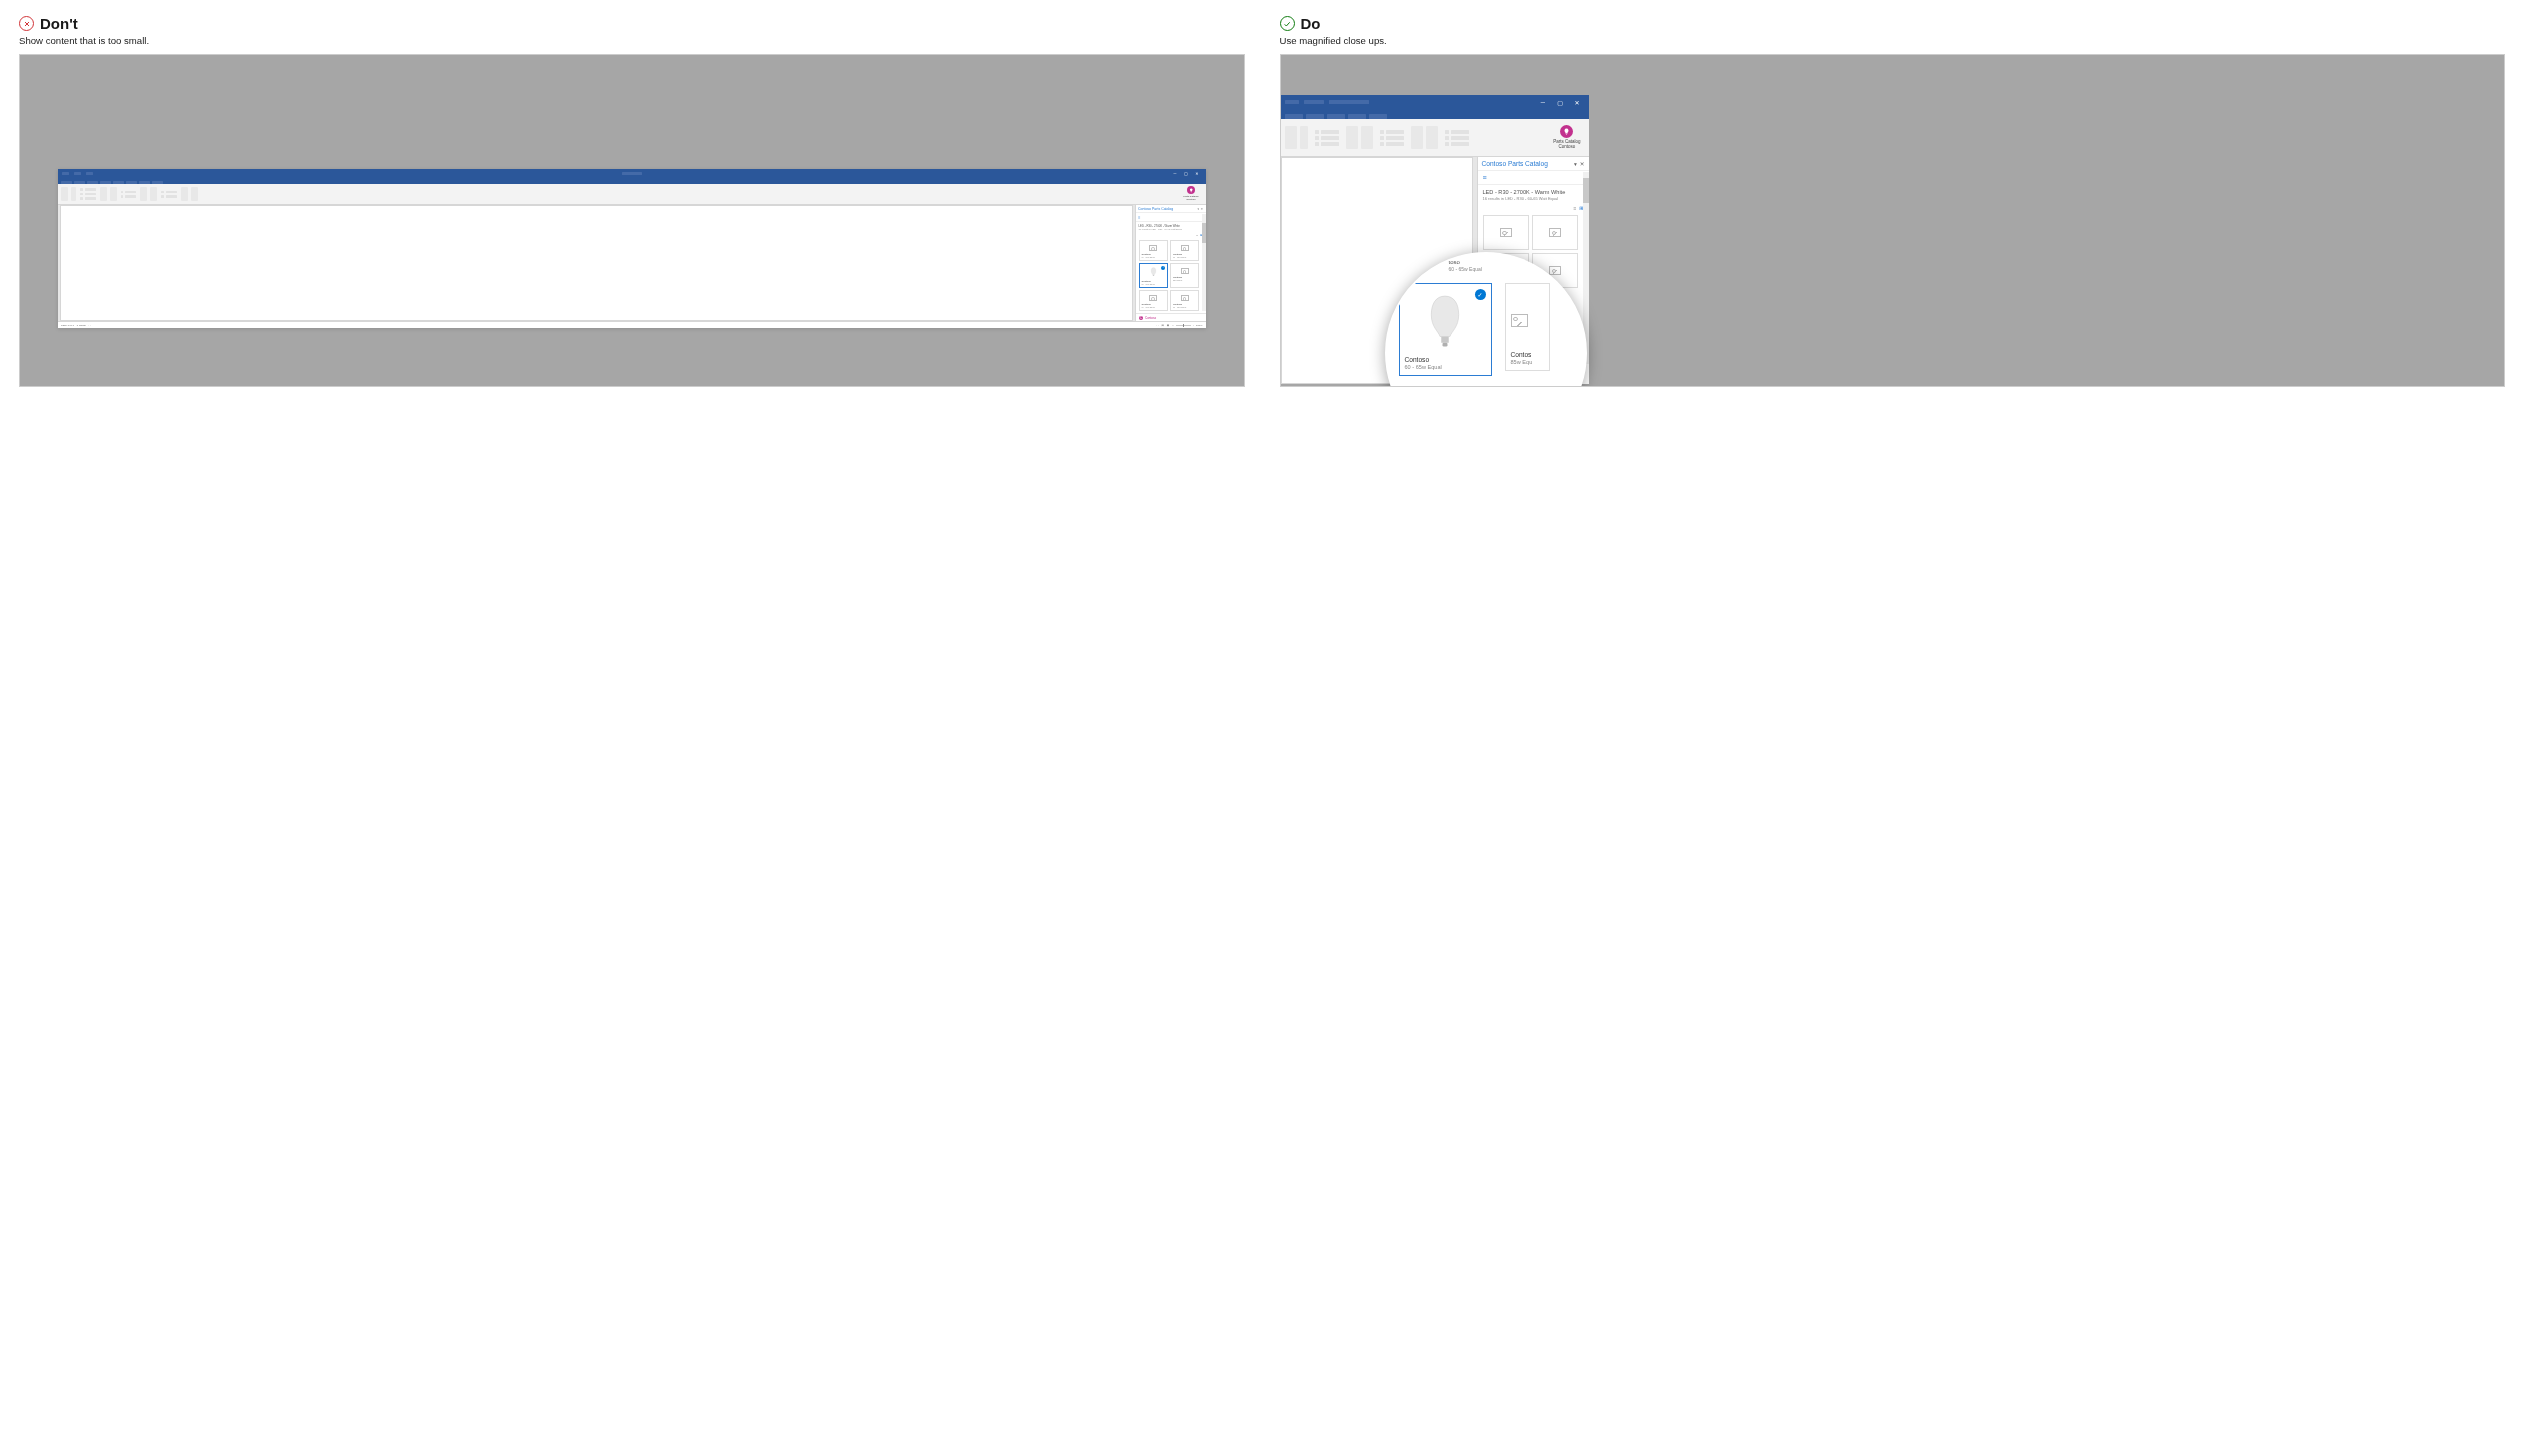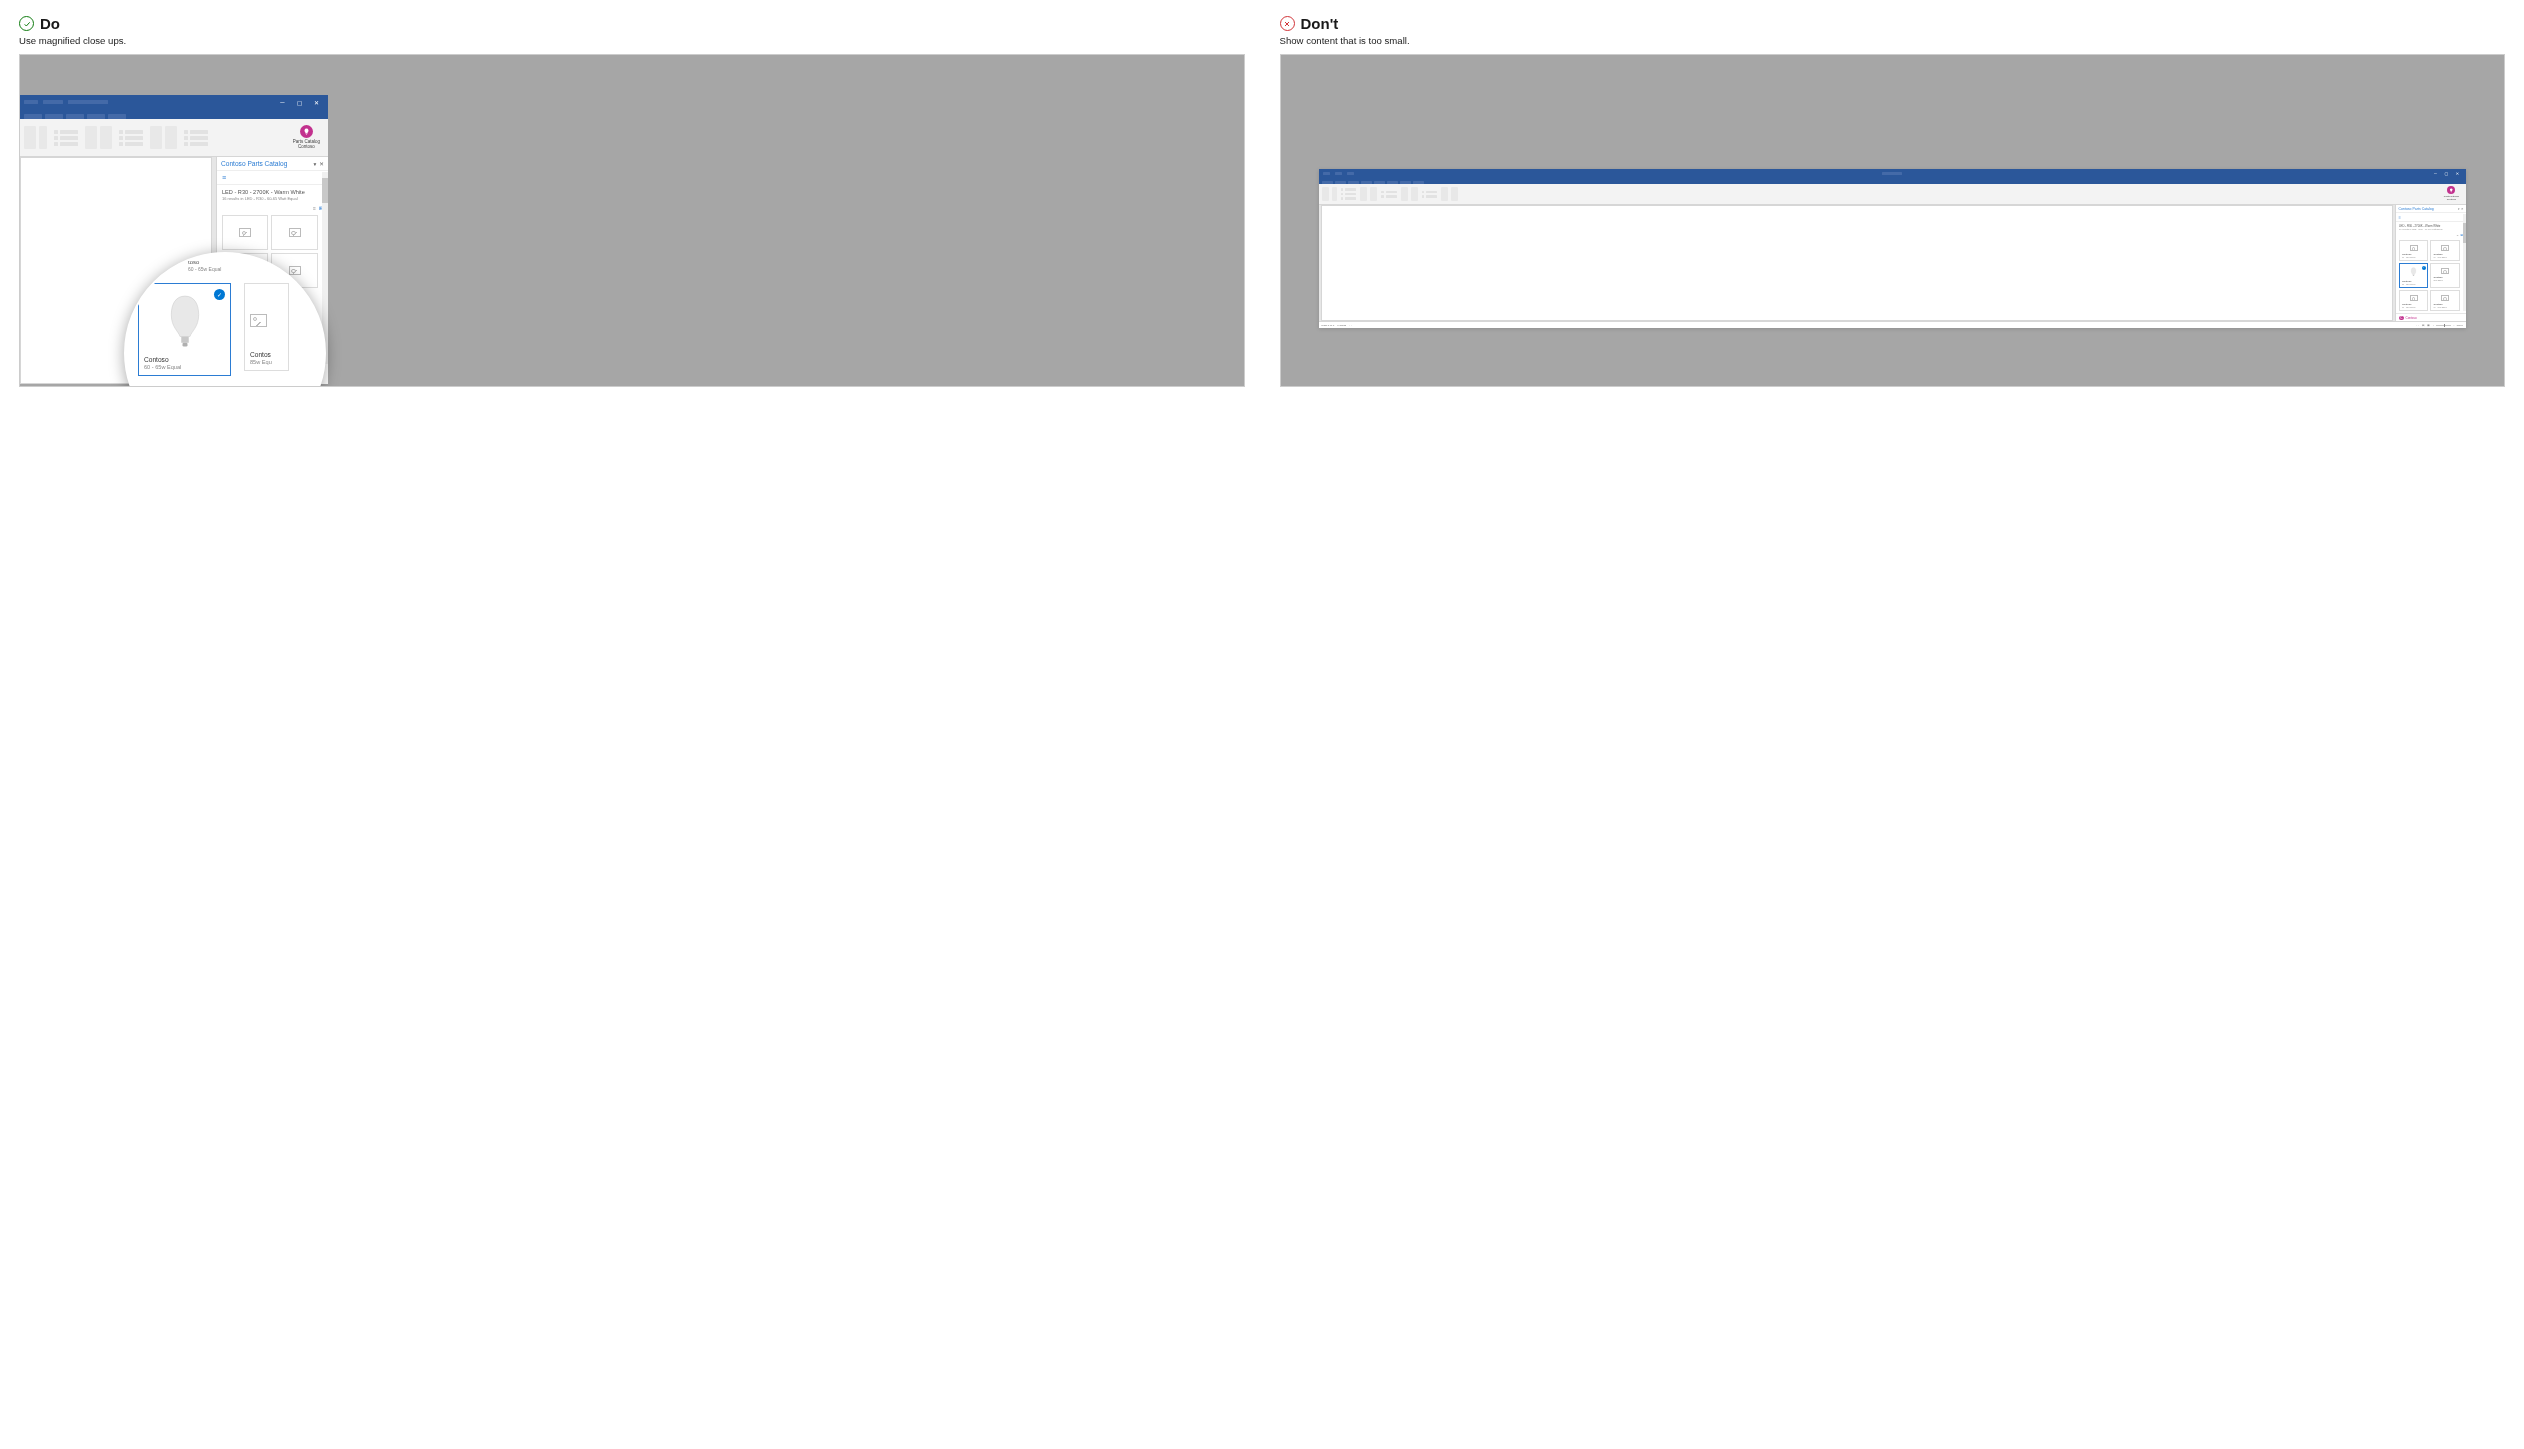--- a/index.html
+++ b/index.html
@@ -121,195 +121,20 @@
 .dont-zoom-bar { width: 15px; height: 1px; background: #ccc; position: relative; }
 .dont-zoom-bar::after { content: ""; position: absolute; left: 50%; top: -1px; width: 0.5px; height: 3px; background: #888; }
 </style>
 </head>
 <body>
 
 <div class="columns">
 
   <div class="col">
     <div class="header-row">
-      <div class="status-circle do">
-        <svg viewBox="0 0 24 24" fill="none" stroke="currentColor" stroke-width="3">
-            <polyline points="5 13 10 18 20 7"></polyline>
-          </svg>
-      </div>
-      <div class="title">Do</div>
-    </div>
-    <div class="subtitle">Use magnified close ups.</div>
-
-    <div class="frame">
-
-      <div class="do-word">
-        <div class="titlebar">
-          <div class="tb-left">
-            <div class="tb-ph sm"></div>
-            <div class="tb-ph"></div>
-            <div class="tb-ph lg"></div>
-          </div>
-          <div class="tb-right">
-            <div class="tb-btn">─</div>
-            <div class="tb-btn">▢</div>
-            <div class="tb-btn">✕</div>
-          </div>
-        </div>
-        <div class="ribbon-tabs">
-          <div class="ribbon-tab"></div>
-          <div class="ribbon-tab"></div>
-          <div class="ribbon-tab"></div>
-          <div class="ribbon-tab"></div>
-          <div class="ribbon-tab"></div>
-        </div>
-        <div class="ribbon">
-          <div class="rgroup">
-              <div class="rbtn"></div>
-              <div class="rbtn sm"></div>
-            </div>
-          <div class="rrow">
-              <div class="rbar-group">
-                <div class="rdot"></div>
-                <div class="rbar"></div>
-              </div>
-              <div class="rbar-group">
-                <div class="rdot"></div>
-                <div class="rbar"></div>
-              </div>
-              <div class="rbar-group">
-                <div class="rdot"></div>
-                <div class="rbar"></div>
-              </div>
-            </div>
-          <div class="rgroup">
-              <div class="rbtn"></div>
-              <div class="rbtn"></div>
-            </div>
-          <div class="rrow">
-              <div class="rbar-group">
-                <div class="rdot"></div>
-                <div class="rbar"></div>
-              </div>
-              <div class="rbar-group">
-                <div class="rdot"></div>
-                <div class="rbar"></div>
-              </div>
-              <div class="rbar-group">
-                <div class="rdot"></div>
-                <div class="rbar"></div>
-              </div>
-            </div>
-          <div class="rgroup">
-              <div class="rbtn"></div>
-              <div class="rbtn"></div>
-            </div>
-          <div class="rrow">
-              <div class="rbar-group">
-                <div class="rdot"></div>
-                <div class="rbar"></div>
-              </div>
-              <div class="rbar-group">
-                <div class="rdot"></div>
-                <div class="rbar"></div>
-              </div>
-              <div class="rbar-group">
-                <div class="rdot"></div>
-                <div class="rbar"></div>
-              </div>
-            </div>
-          <div class="addin-btn">
-            <div class="addin-icon">
-              <svg viewBox="0 0 24 24">
-                  <path d="M12 2a7 7 0 00-4 12.7V17a2 2 0 002 2h4a2 2 0 002-2v-2.3A7 7 0 0012 2zm-2 19h4v1a1 1 0 01-1 1h-2a1 1 0 01-1-1v-1z"></path>
-                </svg>
-            </div>
-            <div class="addin-label"><span>Parts Catalog</span><br><span>Contoso</span></div>
-          </div>
-        </div>
-        <div class="doc-area">
-          <div class="doc-canvas"></div>
-          <div class="taskpane">
-            <div class="tp-head">
-              <span class="tp-title">Contoso Parts Catalog</span>
-              <span class="tp-head-icons">
-                  <span>▾</span>
-                  <span>✕</span>
-                </span>
-            </div>
-            <div class="tp-hamburger">≡</div>
-            <div class="tp-search">
-              <div class="tp-search-title">LED - R30 - 2700K - Warm White</div>
-              <div class="tp-search-sub">16 results in LED - R30 - 60-65 Watt Equal</div>
-            </div>
-            <div class="tp-category">
-              <span></span>
-              <span class="tp-grid-view">
-                  <span>≡</span>
-                  <span style="color:#2b7cd3">⊞</span>
-                </span>
-            </div>
-            <div class="tp-items">
-              <div class="tp-card">
-                  <div class="tp-img-ph"></div>
-                </div>
-              <div class="tp-card">
-                  <div class="tp-img-ph"></div>
-                </div>
-              <div class="tp-card">
-                  <div class="tp-img-ph"></div>
-                </div>
-              <div class="tp-card">
-                  <div class="tp-img-ph"></div>
-                </div>
-            </div>
-            <div class="tp-scroll">
-                <div class="tp-scroll-thumb"></div>
-              </div>
-          </div>
-        </div>
-      </div>
-
-      <div class="magnifier">
-        <div class="mag-content">
-          <div style="margin-left:50px">
-            <div class="mag-label-sm">toso</div>
-            <div class="mag-sub-sm">60 - 65w Equal</div>
-          </div>
-          <div class="mag-row">
-            <div class="mag-card">
-              <div class="mag-check">✓</div>
-              <div class="mag-bulb">
-                <svg viewBox="0 0 60 90">
-                    <path fill="#e8e8e8" stroke="#d0d0d0" d="M30 5 C15 5 8 18 8 35 C8 55 20 62 22 70 L38 70 C40 62 52 55 52 35 C52 18 45 5 30 5 Z"></path>
-                    <rect x="24" y="70" width="12" height="10" fill="#c8c8c8"></rect>
-                    <rect x="26" y="80" width="8" height="6" rx="2" fill="#b0b0b0"></rect>
-                  </svg>
-              </div>
-              <div class="mag-card-title">Contoso</div>
-              <div class="mag-card-sub">60 - 65w Equal</div>
-            </div>
-            <div class="mag-card partial">
-              <div style="height:61px;display:flex;align-items:center;">
-                  <div class="tp-img-ph" style="width:17px;height:13px"></div>
-                </div>
-              <div class="mag-card-title">Contos</div>
-              <div class="mag-card-sub">85w Equ</div>
-            </div>
-          </div>
-          <div class="mag-below-card"></div>
-        </div>
-
-      </div>
-
-    </div>
-  </div>
-
-  <div class="col">
-    <div class="header-row">
       <div class="status-circle dont">
         <svg viewBox="0 0 24 24" fill="none" stroke="currentColor" stroke-width="3">
             <line x1="6" y1="6" x2="18" y2="18"></line>
             <line x1="18" y1="6" x2="6" y2="18"></line>
           </svg>
       </div>
       <div class="title">Don't</div>
     </div>
     <div class="subtitle">Show content that is too small.</div>
 
@@ -476,14 +301,189 @@
             <span>−</span>
             <div class="dont-zoom-bar"></div>
             <span>+</span>
             <span>100%</span>
           </div>
         </div>
       </div>
     </div>
   </div>
 
+  <div class="col">
+    <div class="header-row">
+      <div class="status-circle do">
+        <svg viewBox="0 0 24 24" fill="none" stroke="currentColor" stroke-width="3">
+            <polyline points="5 13 10 18 20 7"></polyline>
+          </svg>
+      </div>
+      <div class="title">Do</div>
+    </div>
+    <div class="subtitle">Use magnified close ups.</div>
+
+    <div class="frame">
+
+      <div class="do-word">
+        <div class="titlebar">
+          <div class="tb-left">
+            <div class="tb-ph sm"></div>
+            <div class="tb-ph"></div>
+            <div class="tb-ph lg"></div>
+          </div>
+          <div class="tb-right">
+            <div class="tb-btn">─</div>
+            <div class="tb-btn">▢</div>
+            <div class="tb-btn">✕</div>
+          </div>
+        </div>
+        <div class="ribbon-tabs">
+          <div class="ribbon-tab"></div>
+          <div class="ribbon-tab"></div>
+          <div class="ribbon-tab"></div>
+          <div class="ribbon-tab"></div>
+          <div class="ribbon-tab"></div>
+        </div>
+        <div class="ribbon">
+          <div class="rgroup">
+              <div class="rbtn"></div>
+              <div class="rbtn sm"></div>
+            </div>
+          <div class="rrow">
+              <div class="rbar-group">
+                <div class="rdot"></div>
+                <div class="rbar"></div>
+              </div>
+              <div class="rbar-group">
+                <div class="rdot"></div>
+                <div class="rbar"></div>
+              </div>
+              <div class="rbar-group">
+                <div class="rdot"></div>
+                <div class="rbar"></div>
+              </div>
+            </div>
+          <div class="rgroup">
+              <div class="rbtn"></div>
+              <div class="rbtn"></div>
+            </div>
+          <div class="rrow">
+              <div class="rbar-group">
+                <div class="rdot"></div>
+                <div class="rbar"></div>
+              </div>
+              <div class="rbar-group">
+                <div class="rdot"></div>
+                <div class="rbar"></div>
+              </div>
+              <div class="rbar-group">
+                <div class="rdot"></div>
+                <div class="rbar"></div>
+              </div>
+            </div>
+          <div class="rgroup">
+              <div class="rbtn"></div>
+              <div class="rbtn"></div>
+            </div>
+          <div class="rrow">
+              <div class="rbar-group">
+                <div class="rdot"></div>
+                <div class="rbar"></div>
+              </div>
+              <div class="rbar-group">
+                <div class="rdot"></div>
+                <div class="rbar"></div>
+              </div>
+              <div class="rbar-group">
+                <div class="rdot"></div>
+                <div class="rbar"></div>
+              </div>
+            </div>
+          <div class="addin-btn">
+            <div class="addin-icon">
+              <svg viewBox="0 0 24 24">
+                  <path d="M12 2a7 7 0 00-4 12.7V17a2 2 0 002 2h4a2 2 0 002-2v-2.3A7 7 0 0012 2zm-2 19h4v1a1 1 0 01-1 1h-2a1 1 0 01-1-1v-1z"></path>
+                </svg>
+            </div>
+            <div class="addin-label"><span>Parts Catalog</span><br><span>Contoso</span></div>
+          </div>
+        </div>
+        <div class="doc-area">
+          <div class="doc-canvas"></div>
+          <div class="taskpane">
+            <div class="tp-head">
+              <span class="tp-title">Contoso Parts Catalog</span>
+              <span class="tp-head-icons">
+                  <span>▾</span>
+                  <span>✕</span>
+                </span>
+            </div>
+            <div class="tp-hamburger">≡</div>
+            <div class="tp-search">
+              <div class="tp-search-title">LED - R30 - 2700K - Warm White</div>
+              <div class="tp-search-sub">16 results in LED - R30 - 60-65 Watt Equal</div>
+            </div>
+            <div class="tp-category">
+              <span></span>
+              <span class="tp-grid-view">
+                  <span>≡</span>
+                  <span style="color:#2b7cd3">⊞</span>
+                </span>
+            </div>
+            <div class="tp-items">
+              <div class="tp-card">
+                  <div class="tp-img-ph"></div>
+                </div>
+              <div class="tp-card">
+                  <div class="tp-img-ph"></div>
+                </div>
+              <div class="tp-card">
+                  <div class="tp-img-ph"></div>
+                </div>
+              <div class="tp-card">
+                  <div class="tp-img-ph"></div>
+                </div>
+            </div>
+            <div class="tp-scroll">
+                <div class="tp-scroll-thumb"></div>
+              </div>
+          </div>
+        </div>
+      </div>
+
+      <div class="magnifier">
+        <div class="mag-content">
+          <div style="margin-left:50px">
+            <div class="mag-label-sm">toso</div>
+            <div class="mag-sub-sm">60 - 65w Equal</div>
+          </div>
+          <div class="mag-row">
+            <div class="mag-card">
+              <div class="mag-check">✓</div>
+              <div class="mag-bulb">
+                <svg viewBox="0 0 60 90">
+                    <path fill="#e8e8e8" stroke="#d0d0d0" d="M30 5 C15 5 8 18 8 35 C8 55 20 62 22 70 L38 70 C40 62 52 55 52 35 C52 18 45 5 30 5 Z"></path>
+                    <rect x="24" y="70" width="12" height="10" fill="#c8c8c8"></rect>
+                    <rect x="26" y="80" width="8" height="6" rx="2" fill="#b0b0b0"></rect>
+                  </svg>
+              </div>
+              <div class="mag-card-title">Contoso</div>
+              <div class="mag-card-sub">60 - 65w Equal</div>
+            </div>
+            <div class="mag-card partial">
+              <div style="height:61px;display:flex;align-items:center;">
+                  <div class="tp-img-ph" style="width:17px;height:13px"></div>
+                </div>
+              <div class="mag-card-title">Contos</div>
+              <div class="mag-card-sub">85w Equ</div>
+            </div>
+          </div>
+          <div class="mag-below-card"></div>
+        </div>
+
+      </div>
+
+    </div>
+  </div>
+
 </div>
 
 
 </body></html>

